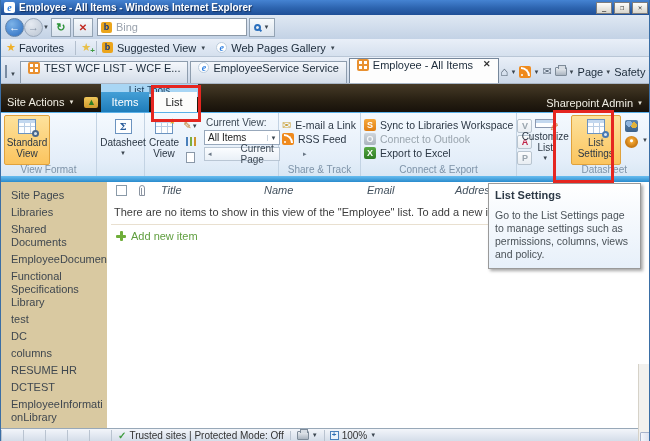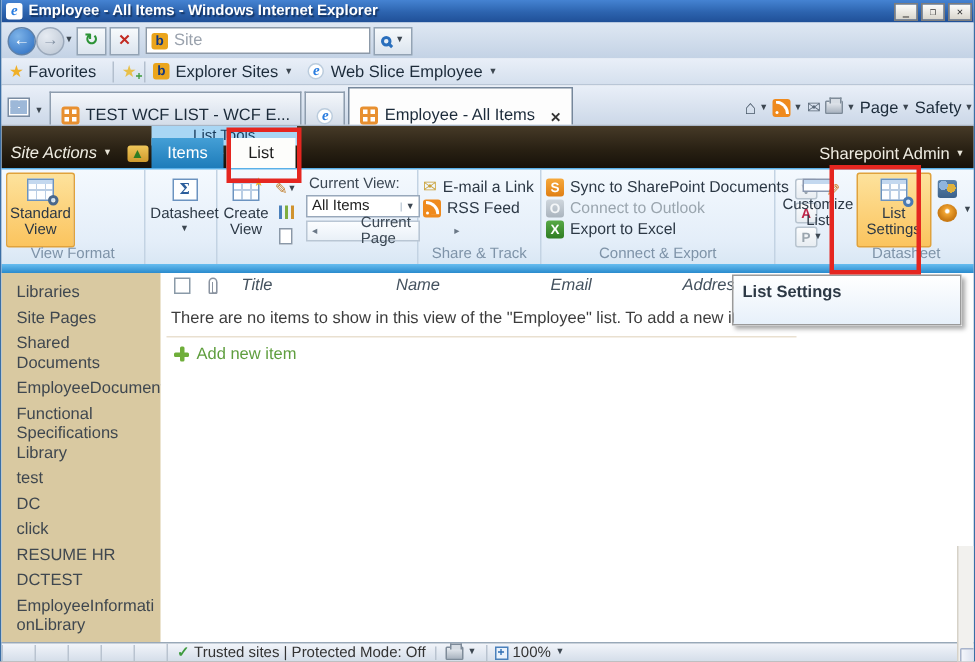--- a/index.html
+++ b/index.html
@@ -69,21 +69,21 @@
   
   .tabbar { position:absolute; left:0; top:57px; width:650px; height:27px;
     background:linear-gradient(#e9eff8,#ccd8e8); display:flex; align-items:flex-end; padding:0 2px;
     border-bottom:1px solid #a9b6c6; }
   .quicktabs { width:15px; height:13px; margin:0 1px 5px 2px; border:1px solid #7a8ca2; background:
     linear-gradient(#fff,#fff); position:relative; }
   .quicktabs::after { content:''; position:absolute; inset:1px; background:
     linear-gradient(90deg,#9db8d8 45%,transparent 45%,transparent 55%,#9db8d8 55%),
     linear-gradient(#9db8d8 45%,transparent 45%,transparent 55%,#9db8d8 55%); }
   .qt-drop { margin:0 4px 6px 2px; }
-  .tab { height:22px; display:flex; align-items:flex-end; gap:4px; padding:0 7px;
+  .tab { height:22px; display:flex; align-items:flex-start; gap:4px; padding:0 7px;
     border:1px solid #8e9dae; border-bottom:none; margin-right:2px;
     background:linear-gradient(#f4f7fb,#d4dde9); color:#1c2b3a; white-space:nowrap; }
   .tab.active { background:#fdfdfd; height:25px; border-color:#76879b; }
   .tab .close-x { margin-left:6px; font-weight:bold; font-size:9px; color:#333; }
   .tab-sp-icon { width:12px; height:12px; background:#e89030; border-radius:2px; position:relative; flex:none; }
   .tab-sp-icon::after { content:''; position:absolute; left:2px; top:2px; width:3px; height:3px;
     background:#fff; box-shadow:5px 0 0 #fff,0 5px 0 #fff,5px 5px 0 #fff; }
   .tb-icons { margin-left:auto; display:flex; align-items:center; gap:3px; padding-bottom:5px; }
   .tb-item { display:flex; align-items:center; gap:2px; color:#1c2b3a; }
   .home-icon { font-size:13px; color:#4a5a6a; line-height:12px; }
@@ -95,21 +95,21 @@
   .mail-icon { font-size:11px; color:#5a6878; }
   .print-icon { width:12px; height:9px; background:linear-gradient(#e8ecf1,#aab4c0); border:1px solid #7e8b99;
     border-radius:1px; position:relative; }
   .print-icon::after { content:''; position:absolute; left:2px; top:-3px; width:6px; height:3px;
     background:#d7dde4; border:1px solid #7e8b99; border-bottom:none; }
 
   
   .spbar { position:absolute; left:0; top:84px; width:650px; height:28px;
     background:linear-gradient(#463a27,#271f12 60%,#17110a); color:#efece2; }
   .spbar-inner { position:absolute; left:0; bottom:0; height:20px; width:100%; display:flex; align-items:center; }
-  .site-actions { margin-left:6px; display:flex; align-items:center; gap:4px;font-style:italic; }
+  .site-actions { margin-left:6px; display:flex; align-items:center; gap:4px; }
   .navup-icon { width:14px; height:11px; background:linear-gradient(#f0c75a,#cf9a2d); border-radius:2px;
     margin-left:10px; position:relative; text-align:center; color:#2f7d23; font:bold 9px/10px "Liberation Sans",sans-serif; }
   .browse-lbl { margin-left:14px; }
   .listtools-band { position:absolute; left:100px; top:0; width:97px; height:13px; background:#a9d6f4;
     color:#173a5a; font-size:10px; text-align:center; line-height:13px; }
   .sp-tab { position:absolute; bottom:0; height:20px; line-height:20px; text-align:center; font-size:11px; }
   .sp-tab.items { left:100px; width:48px; background:linear-gradient(#449fd6,#1e7cba); color:#fff; }
   .sp-tab.list { left:150px; width:46px; background:#fdfdfb; color:#1c1c1c; }
   .sp-user { position:absolute; right:8px; bottom:3px; display:flex; gap:4px; align-items:center; }
 
@@ -244,55 +244,56 @@
   </div>
 
   <div class="addrbar">
     <span class="navcircle">←</span>
     <span class="navcircle disabled">→</span>
     <span class="caret">▼</span>
     <span class="sq-btn"><span class="refresh-glyph">↻</span></span>
     <span class="sq-btn"><span class="stop-glyph">✕</span></span>
     <div class="search-box">
       <span class="bing-icon">b</span>
-      <span class="search-placeholder">Site</span>
+      <span class="search-placeholder">Bing</span>
     </div>
     <span class="mag-btn">
       <span class="mag"></span>
       <span class="caret">▼</span>
     </span>
   </div>
 
   <div class="favbar">
     <span class="star">★</span>
     <span class="lbl">Favorites</span>
     <span class="vsep"></span>
     <span class="star-add">★</span>
     <span class="vsep"></span>
     <span class="fav-item">
       <span class="bing-icon">b</span>
-      <span>Explorer Sites</span>
+      <span>Suggested View</span>
       <span class="caret">▼</span>
     </span>
     <span class="fav-item">
       <span class="e-icon">e</span>
-      <span>Web Slice Employee</span>
+      <span>Web Pages Gallery</span>
       <span class="caret">▼</span>
     </span>
   </div>
 
   <div class="tabbar">
     <span class="quicktabs"></span>
     <span class="caret qt-drop">▼</span>
     <div class="tab">
       <span class="tab-sp-icon"></span>
       <span>TEST WCF LIST - WCF E...</span>
     </div>
     <div class="tab">
       <span class="e-icon">e</span>
+      <span>EmployeeService Service</span>
     </div>
     <div class="tab active">
       <span class="tab-sp-icon"></span>
       <span>Employee - All Items</span>
       <span class="close-x">✕</span>
     </div>
     <div class="tb-icons">
       <span class="tb-item">
           <span class="home-icon">⌂</span>
           <span class="caret">▼</span>
@@ -403,21 +404,21 @@
           <span>RSS Feed</span>
         </span>
       </div>
       <span class="rgroup-label">Share &amp; Track</span>
     </div>
 
     <div class="rgroup" style="width:156px">
       <div class="rowbtns">
         <span class="rowbtn">
           <span class="letter-ic sync-ic">S</span>
-          <span>Sync to SharePoint Documents</span>
+          <span>Sync to Libraries Workspace</span>
         </span>
         <span class="rowbtn disabled">
           <span class="letter-ic outlook-ic">O</span>
           <span>Connect to Outlook</span>
         </span>
         <span class="rowbtn">
           <span class="letter-ic excel-ic">X</span>
           <span>Export to Excel</span>
         </span>
       </div>
@@ -453,28 +454,28 @@
       </div>
       <span class="caret" style="margin-top:22px">▼</span>
       <span class="rgroup-label" style="text-align:right; padding-right:24px">Datasheet</span>
     </div>
   </div>
   <div class="ribbon-strip"></div>
 
   <div class="content">
 
     <div class="sidebar">
+      <div class="nav-item">Site Pages</div>
       <div class="nav-item nav-header">Libraries</div>
-      <div class="nav-item">Site Pages</div>
       <div class="nav-item">Shared Documents</div>
       <div class="nav-item">EmployeeDocument</div>
       <div class="nav-item">Functional Specifications Library</div>
       <div class="nav-item">test</div>
       <div class="nav-item">DC</div>
-      <div class="nav-item">click</div>
+      <div class="nav-item">columns</div>
       <div class="nav-item">RESUME HR</div>
       <div class="nav-item">DCTEST</div>
       <div class="nav-item breakall">EmployeeInformationLibrary</div>
 
     </div>
 
     <div class="main">
       <div class="lv-header">
         <span class="lv-check"></span>
         <span class="clip"></span>
@@ -492,20 +493,21 @@
     </div>
 
     <div class="scroll">
       <span class="scroll-thumb"></span>
 
     </div>
   </div>
 
   <div class="tooltip">
     <div class="tt-title">List Settings</div>
+    <div class="tt-body">Go to the List Settings page to manage settings such as permissions, columns, views and policy.</div>
   </div>
 
   <div class="statusbar">
     <span class="sb-seg"></span>
     <span class="sb-seg"></span>
     <span class="sb-seg"></span>
     <span class="sb-seg"></span>
     <span class="sb-seg"></span>
     <span class="sb-sec">
       <span class="check">✓</span>

